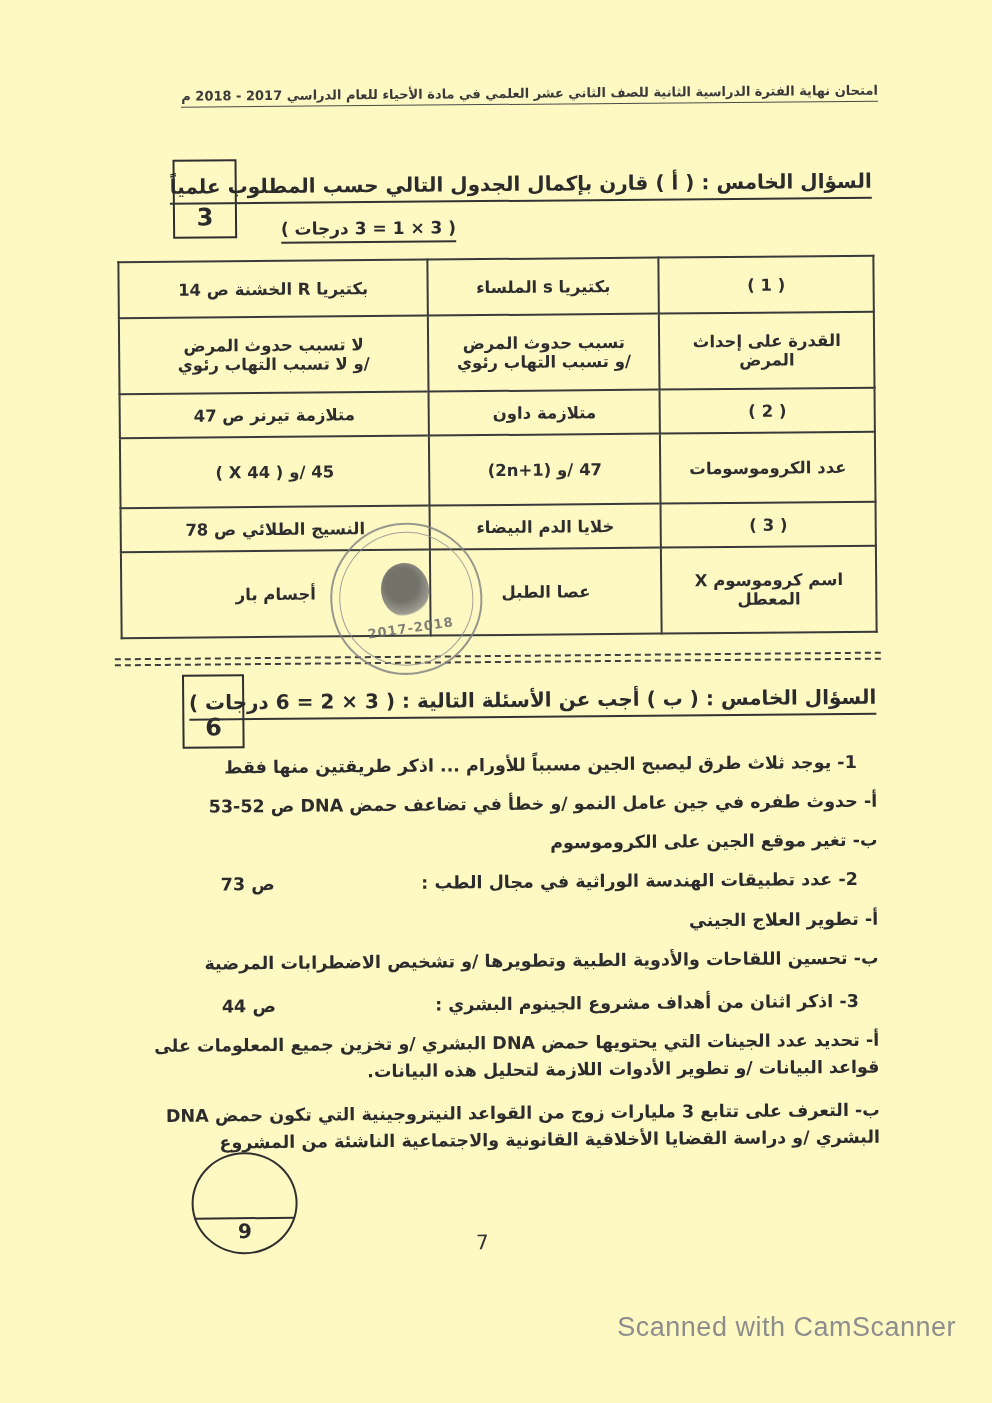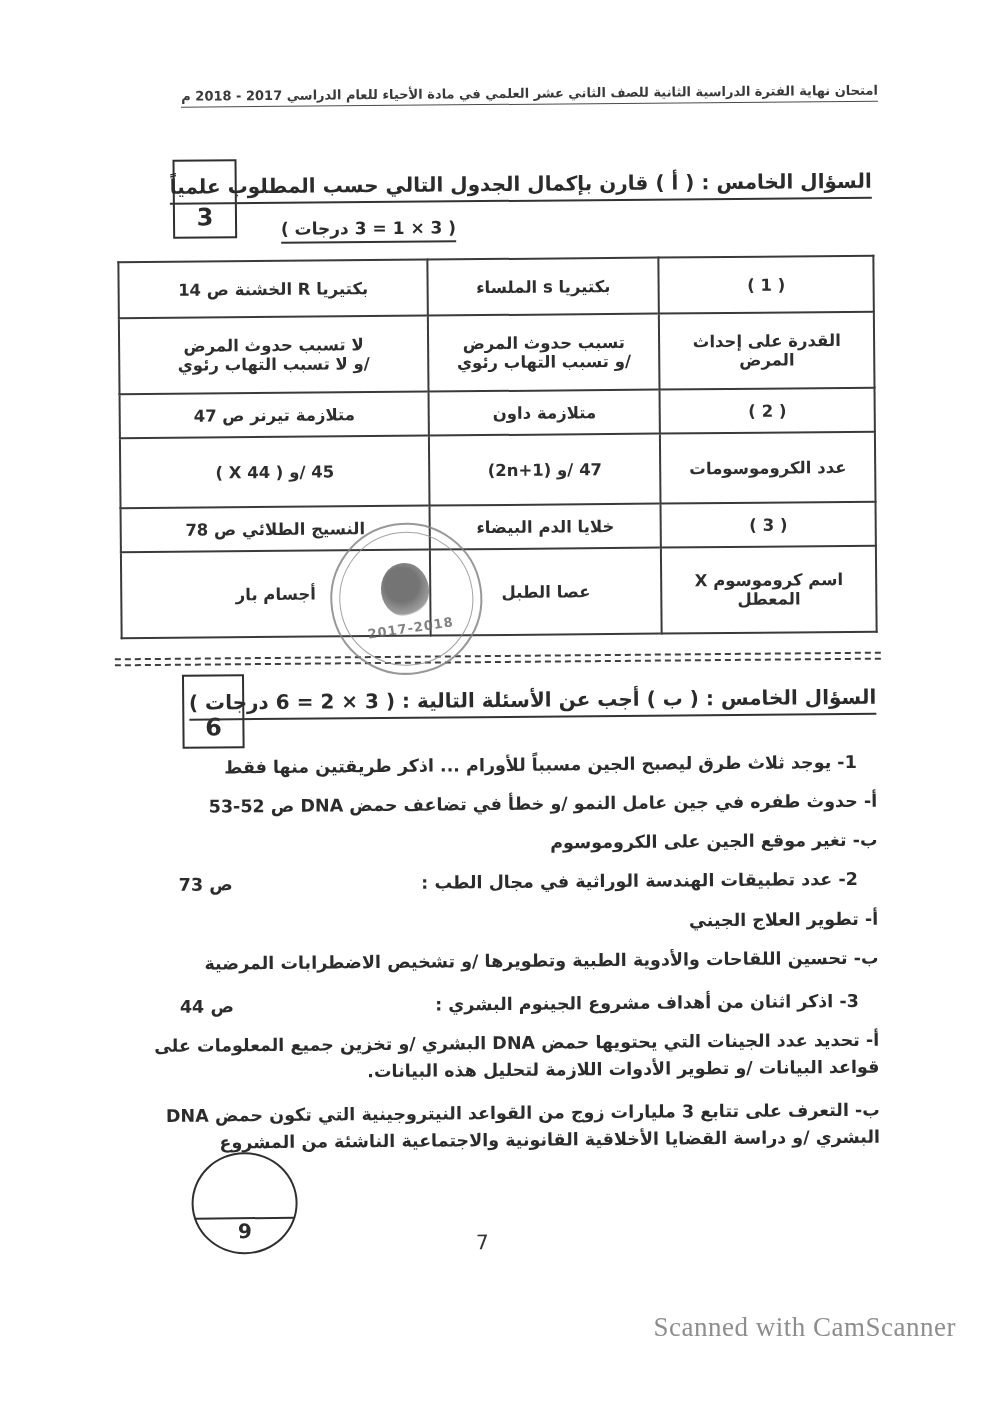--- a/index.html
+++ b/index.html
@@ -1,19 +1,19 @@
 <!DOCTYPE html>
 <html lang="ar"><head>
 <meta charset="utf-8">
 <style>
   * { margin:0; padding:0; box-sizing:border-box; }
   html,body { background:#e9e9e9; }
   .page {
     position:relative; width:992px; height:1403px; margin:0 auto;
-    background:#ffffff; overflow:hidden;
+    background:#fef9c3; overflow:hidden;
     font-family:"DejaVu Sans", sans-serif; color:#2b2b2b;
   }
   .tilt { position:absolute; inset:0; transform:rotate(-0.5deg); transform-origin:50% 40%; }
 
   .header-line {
     position:absolute; top:86px; right:110px; max-width:790px;
     direction:rtl; font-size:13px; font-weight:700; color:#3a3a3a;
     border-bottom:1.5px solid #4a4a4a; padding-bottom:3px; white-space:nowrap;
   }
 
@@ -75,35 +75,35 @@
   .stamp-years { font-size:13px; font-weight:700; letter-spacing:1px; }
 
   .items {
     position:absolute; top:752px; right:117px; left:114px;
     direction:rtl; font-size:17.5px; font-weight:600; line-height:1.55; color:#2c2c2c;
   }
   .item { margin-bottom:12px; }
   .item.num > .txt { display:inline-block; }
   .item.num { padding-right:20px; }
   .item.with-note { display:flex; justify-content:space-between; align-items:baseline; }
-  .item .note { margin-left:62px; font-weight:700; white-space:nowrap; }
+  .item .note { margin-left:104px; font-weight:700; white-space:nowrap; }
   .item.gap { margin-top:16px; }
 
   .score-circle {
     position:absolute; left:186px; top:1150px; width:106px; height:102px;
     border:2px solid #2f2f2f; border-radius:50%;
   }
   .score-circle .chord { position:absolute; left:1px; right:1px; top:64%; border-top:2px solid #2f2f2f; }
   .score-circle .val { position:absolute; width:100%; text-align:center; top:66%; font-size:20px; font-weight:700; }
 
   .page-number { position:absolute; left:470px; top:1230px; font-size:20px; font-weight:400; color:#333; }
 
   .watermark {
     position:absolute; right:36px; top:1312px;
-    font-family:Liberation Serif, serif; font-size:27px; color:#8d8d8d; letter-spacing:.5px;
+    font-family:Liberation Sans, sans-serif; font-size:27px; color:#8d8d8d; letter-spacing:.5px;
   }
 </style>
 </head>
 <body>
 
 <div class="page">
   <div class="tilt">
 
     <div class="header-line">امتحان نهاية الفترة الدراسية الثانية للصف الثاني عشر العلمي في مادة الأحياء للعام الدراسي 2017 - 2018 م</div>
 

